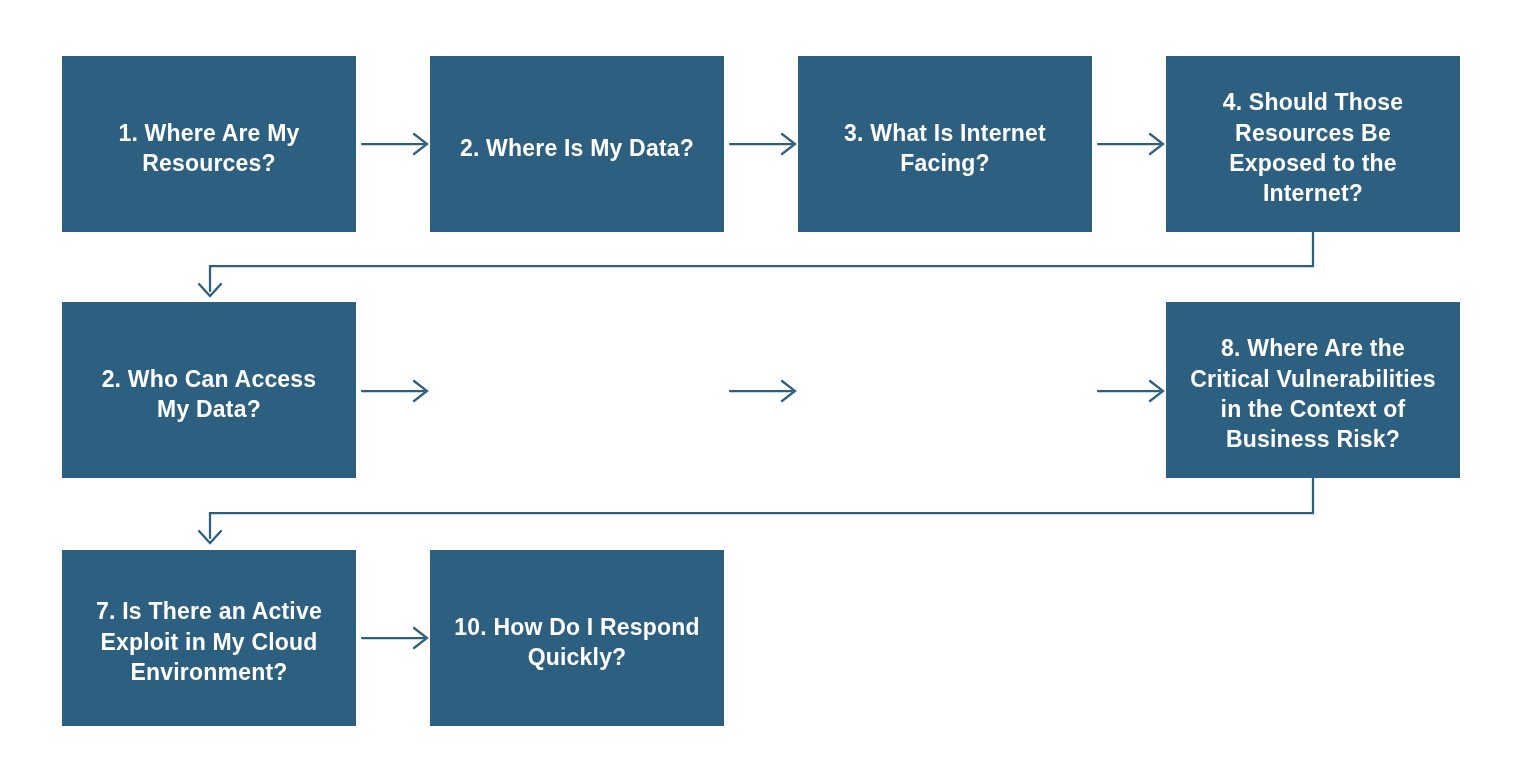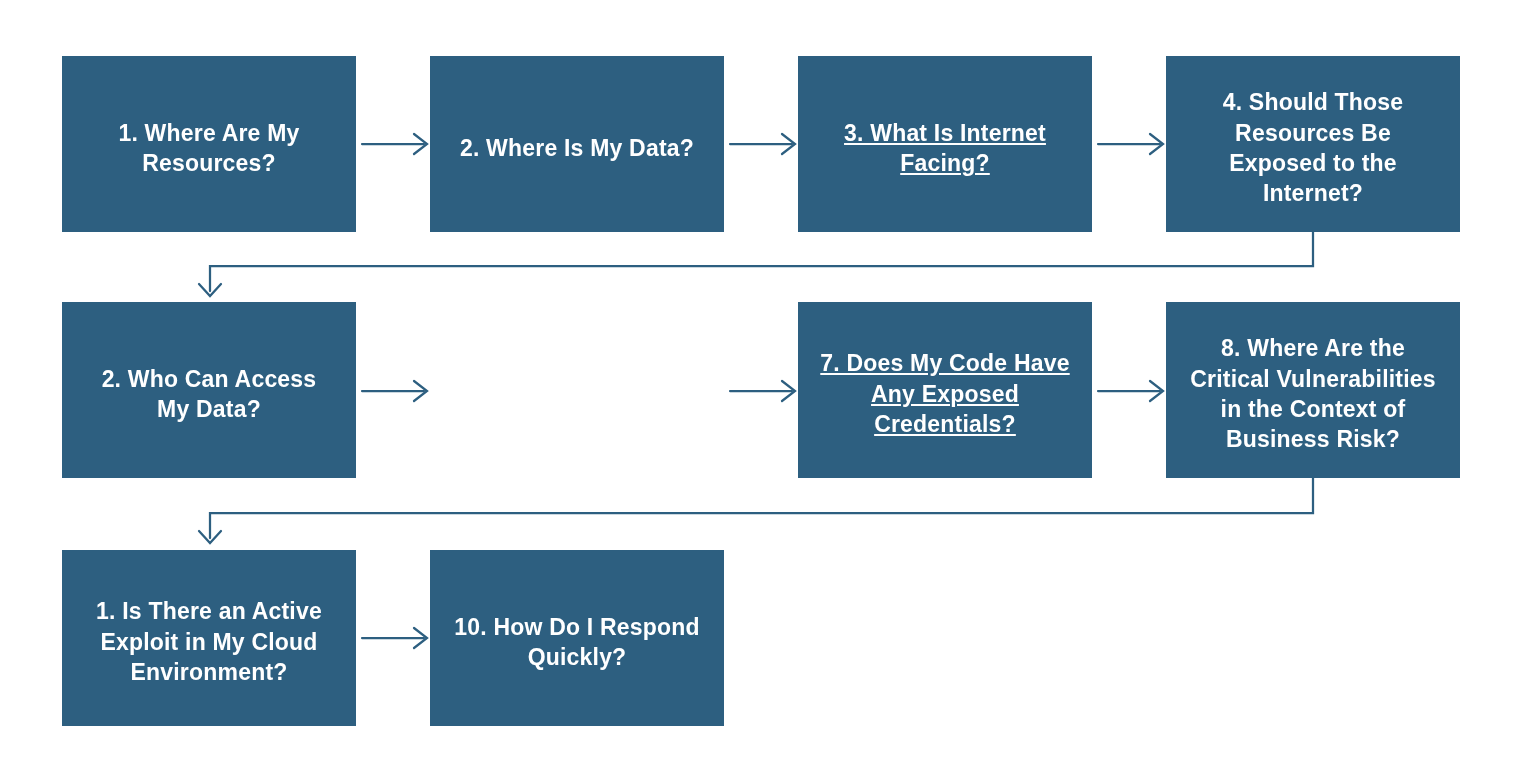--- a/index.html
+++ b/index.html
@@ -40,21 +40,21 @@
     box-sizing: border-box;
     padding: 6px 8px;
   }
   .flow-box .label {
     white-space: pre-line;
     margin-top: 8px;
   }
   
   .c1 { left: 62px; }
   .c2 { left: 430px; align-items: center; }
-  .c3 { left: 798px; text-decoration: underline; }
+  .c3 { left: 798px; }
   .c4 { left: 1166px; }
   .r1 { top: 56px; }
   .r2 { top: 302px; }
   .r3 { top: 550px; }
   .connector-layer path {
     fill: none;
     stroke: #2D5F80;
     stroke-width: 2.25;
     stroke-linecap: round;
     stroke-linejoin: miter;
@@ -124,34 +124,29 @@
     <span class="label">4. Should Those
 Resources Be
 Exposed to the
 Internet?</span>
   </div>
 
   <div class="flow-box c1 r2">
     <span class="label">2. Who Can Access
 My Data?</span>
   </div>
-  <div class="flow-box c3 r2">
-    <span class="label">7. Does My Code Have
-Any Exposed
-Credentials?</span>
-  </div>
   <div class="flow-box c4 r2">
     <span class="label">8. Where Are the
 Critical Vulnerabilities
 in the Context of
 Business Risk?</span>
   </div>
 
   <div class="flow-box c1 r3">
-    <span class="label">1. Is There an Active
+    <span class="label">7. Is There an Active
 Exploit in My Cloud
 Environment?</span>
   </div>
   <div class="flow-box c2 r3">
     <span class="label">10. How Do I Respond
 Quickly?</span>
   </div>
 
 </div>
 

